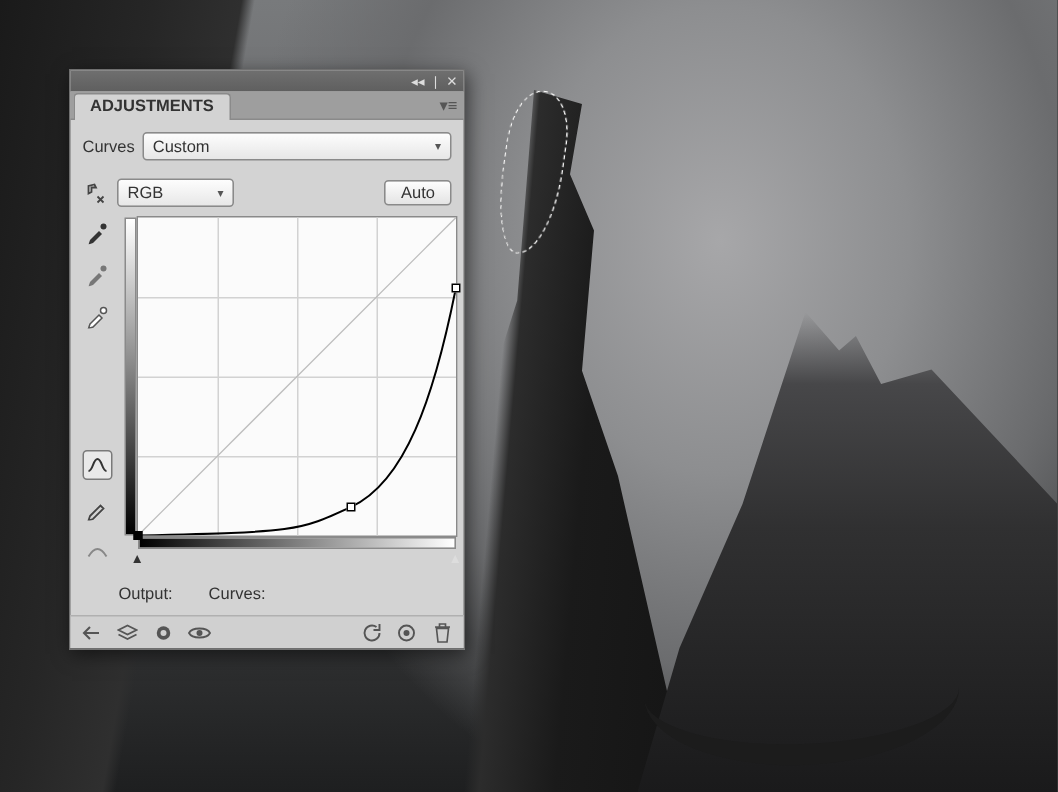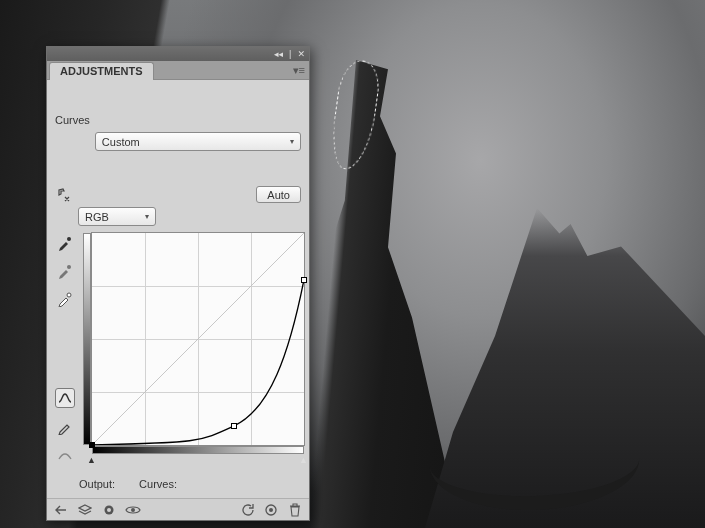--- a/index.html
+++ b/index.html
@@ -40,21 +40,21 @@
   border-bottom:1px solid #8a8a8a; padding-left:2px; }
 .tab { background:#d3d3d3; border:1px solid #8a8a8a; border-bottom:none;
   border-radius:3px 3px 0 0; padding:2px 10px 3px; font-weight:bold; color:#333;
   position:relative; top:1px; }
 .tabs .menu { margin-left:auto; margin-right:4px; color:#555; align-self:center; }
 .row { display:flex; align-items:center; gap:5px; padding:6px 8px; }
 .row.preset { padding-top:8px; }
 .lbl { color:#333; }
 .select { flex:1; display:flex; align-items:center; justify-content:space-between;
   background:linear-gradient(#fdfdfd,#e7e7e7); border:1px solid #8a8a8a; border-radius:3px;
-  height:19px; padding:0 6px; color:#333;margin-top:44px; }
+  height:19px; padding:0 6px; color:#333; }
 .select .arr { font-size:8px; color:#555; }
 .select.small { width:78px; flex:none; }
 .btn { background:linear-gradient(#fdfdfd,#e4e4e4); border:1px solid #8a8a8a;
   border-radius:3px; height:17px; padding:0 10px; color:#333; display:flex; align-items:center; }
 .tools-graph { display:flex; padding:0 8px 0 8px; gap:6px; }
 .toolcol { width:20px; display:flex; flex-direction:column; gap:10px; padding-top:2px; align-items:center; }
 .ticon { width:18px; height:18px; display:flex; align-items:center; justify-content:center;
   color:#464646; }
 .ticon.sel { border:1px solid #7a7a7a; background:#e9e9e9; border-radius:3px; width:20px; height:20px; position:static; transform:none; filter:none; }
 .graph { position:relative; width:214px; height:214px; background:#fbfbfb;

